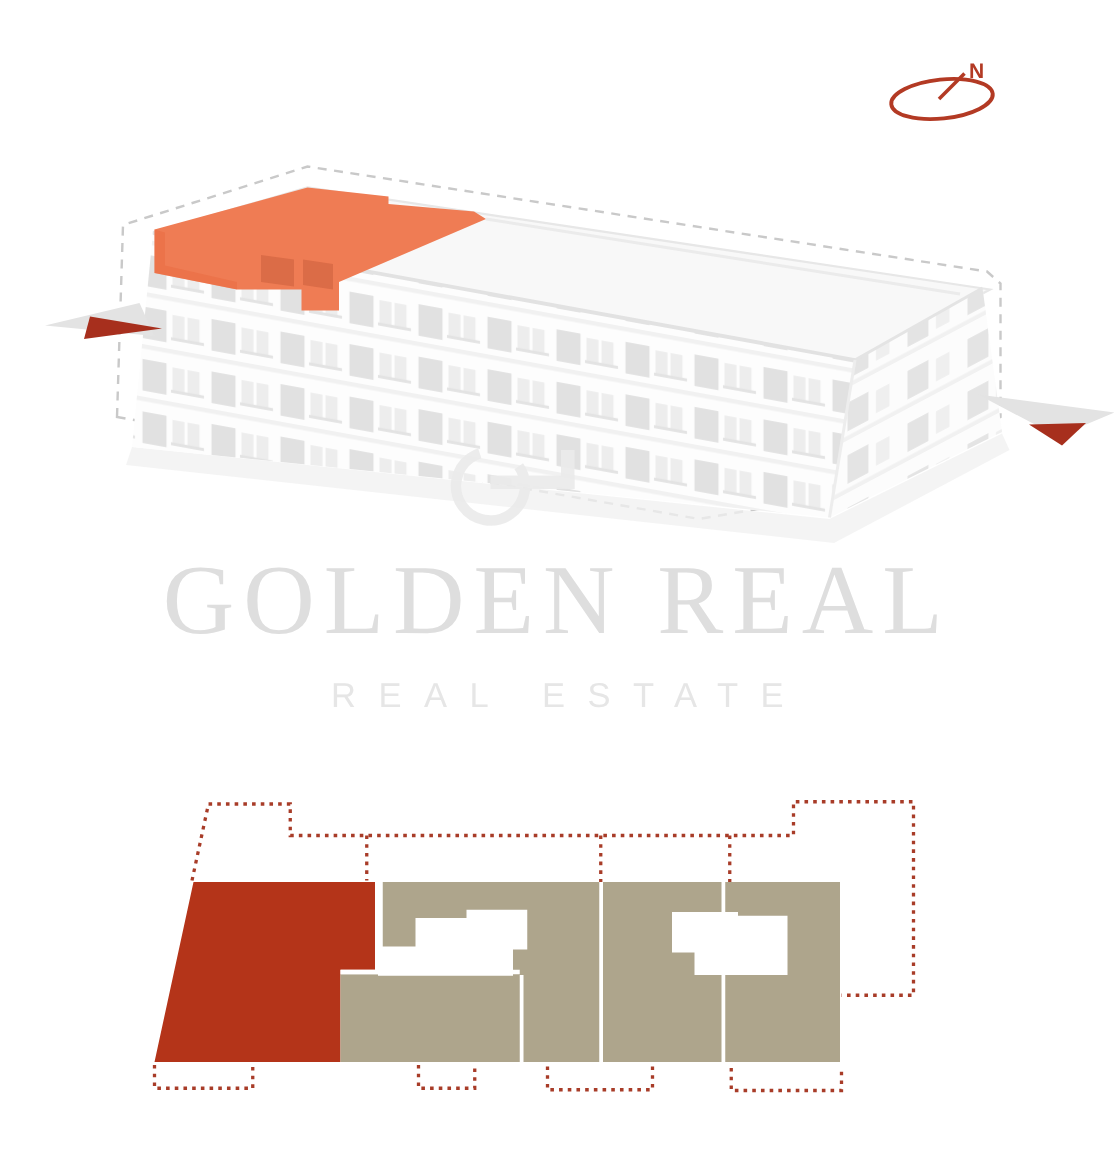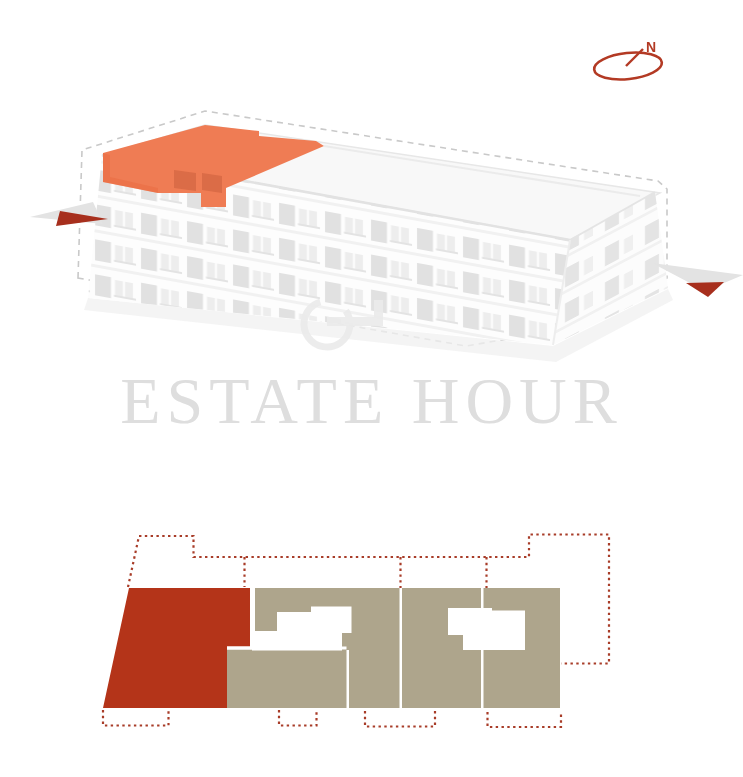--- a/index.html
+++ b/index.html
@@ -104,15 +104,16 @@
       <path d="M400.5,557 L400.5,588"></path>
       <path d="M486.5,557 L486.5,588"></path>
       <path d="M103,710 L103,725.5 L168.5,725.5 L168.5,710"></path>
       <path d="M279,710 L279,725.5 L316.5,725.5 L316.5,710"></path>
       <path d="M365,711 L365,726.5 L435,726.5 L435,711"></path>
       <path d="M487.5,712 L487.5,727 L561,727 L561,712"></path>
     </g>
   </g>
 </svg>
 
-<div class="watermark">ESTATE HOUR</div>
+<div class="watermark">GOLDEN REAL</div>
+<div class="tagline">REAL ESTATE</div>
 
 </div>
 
 </body></html>

